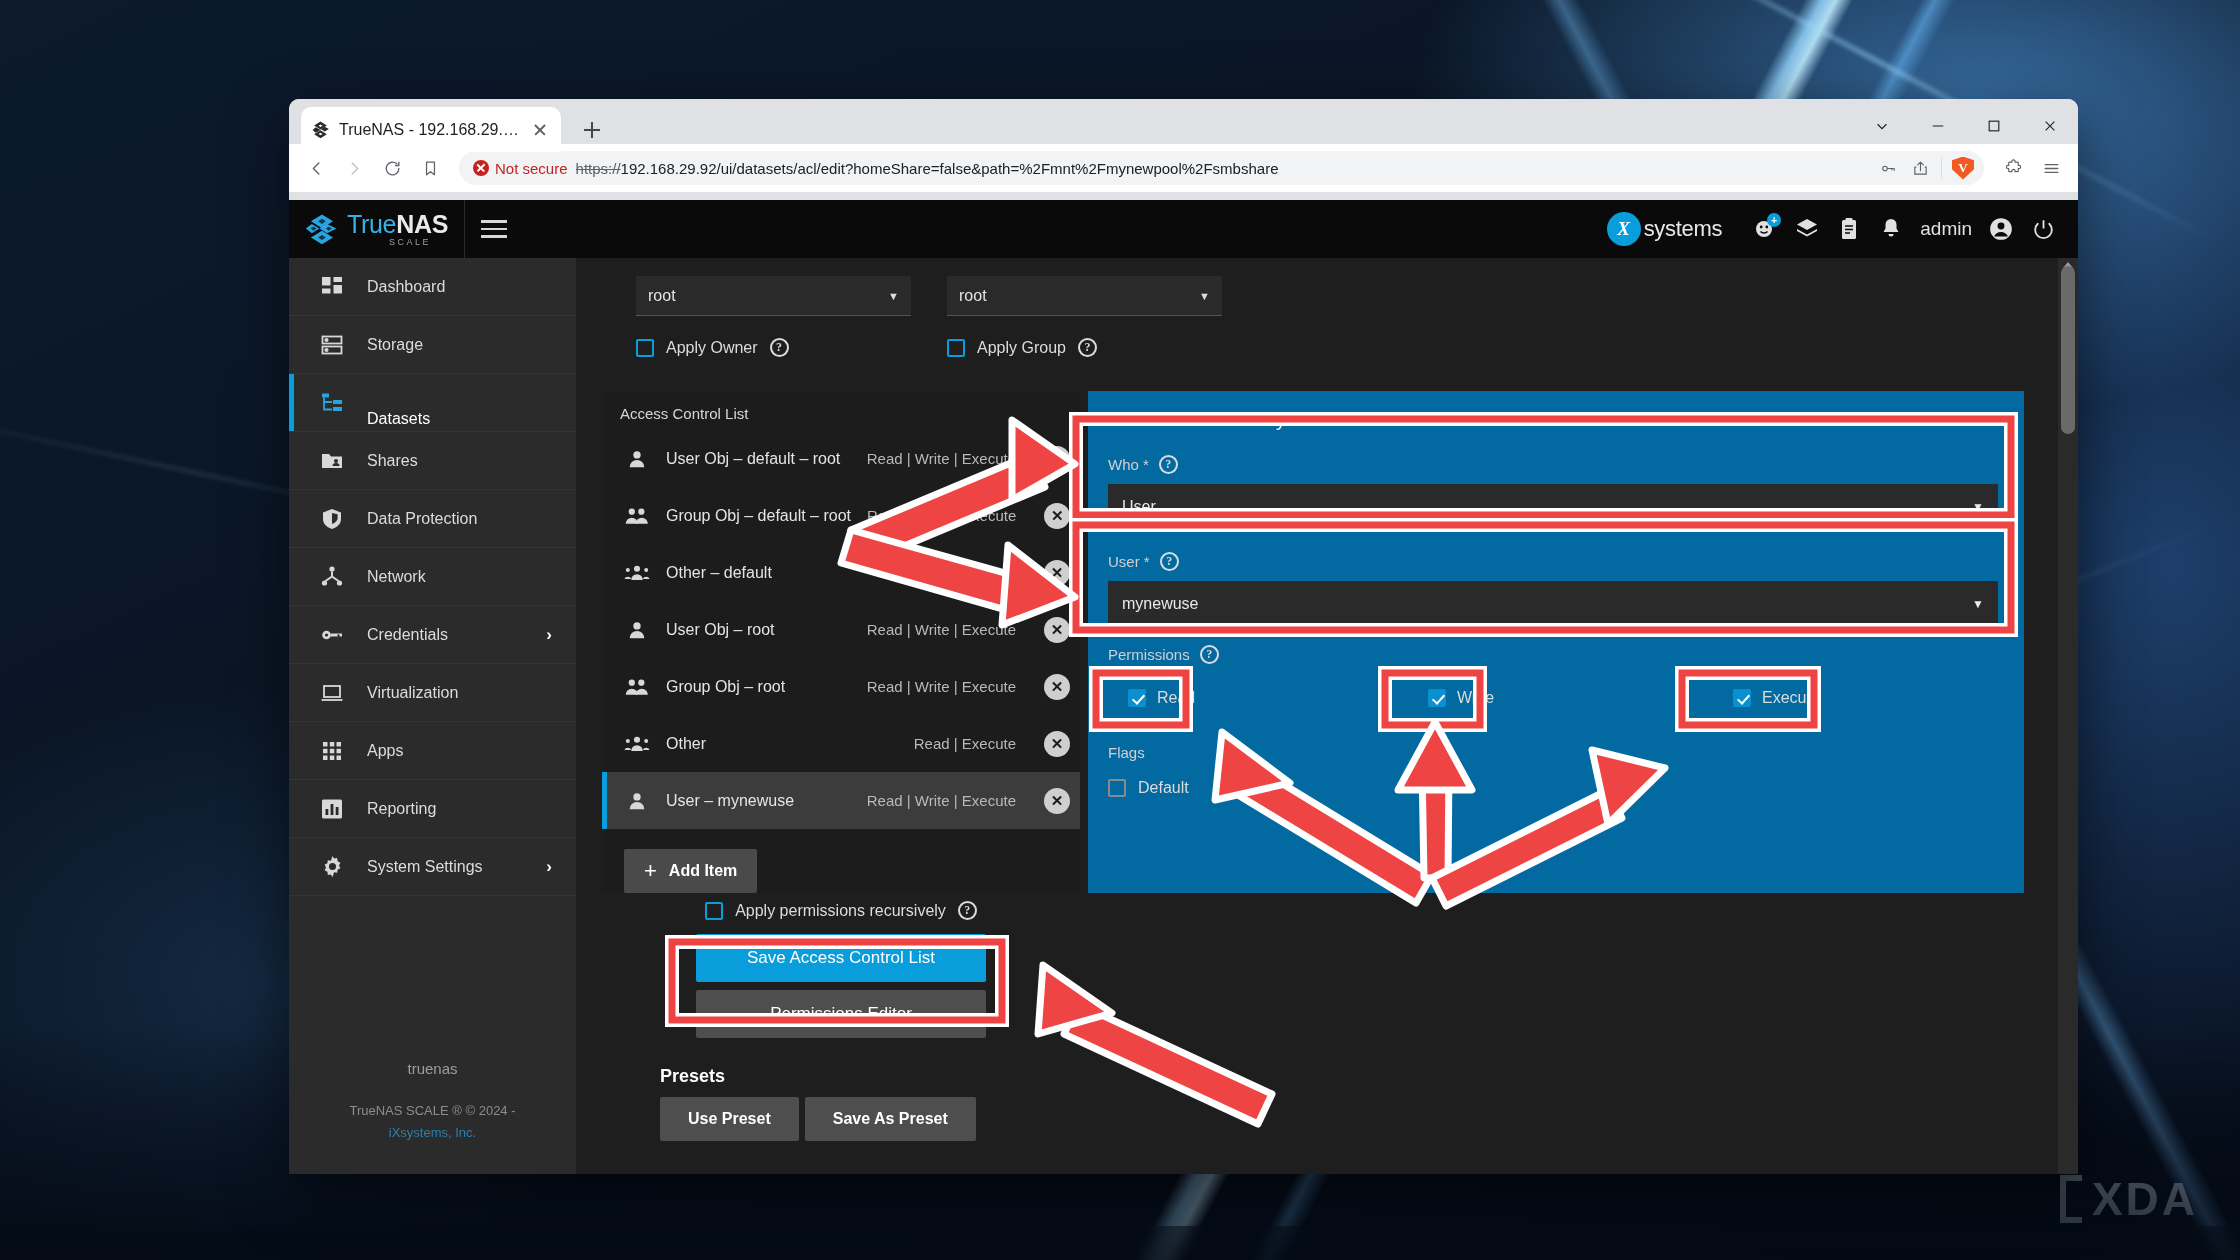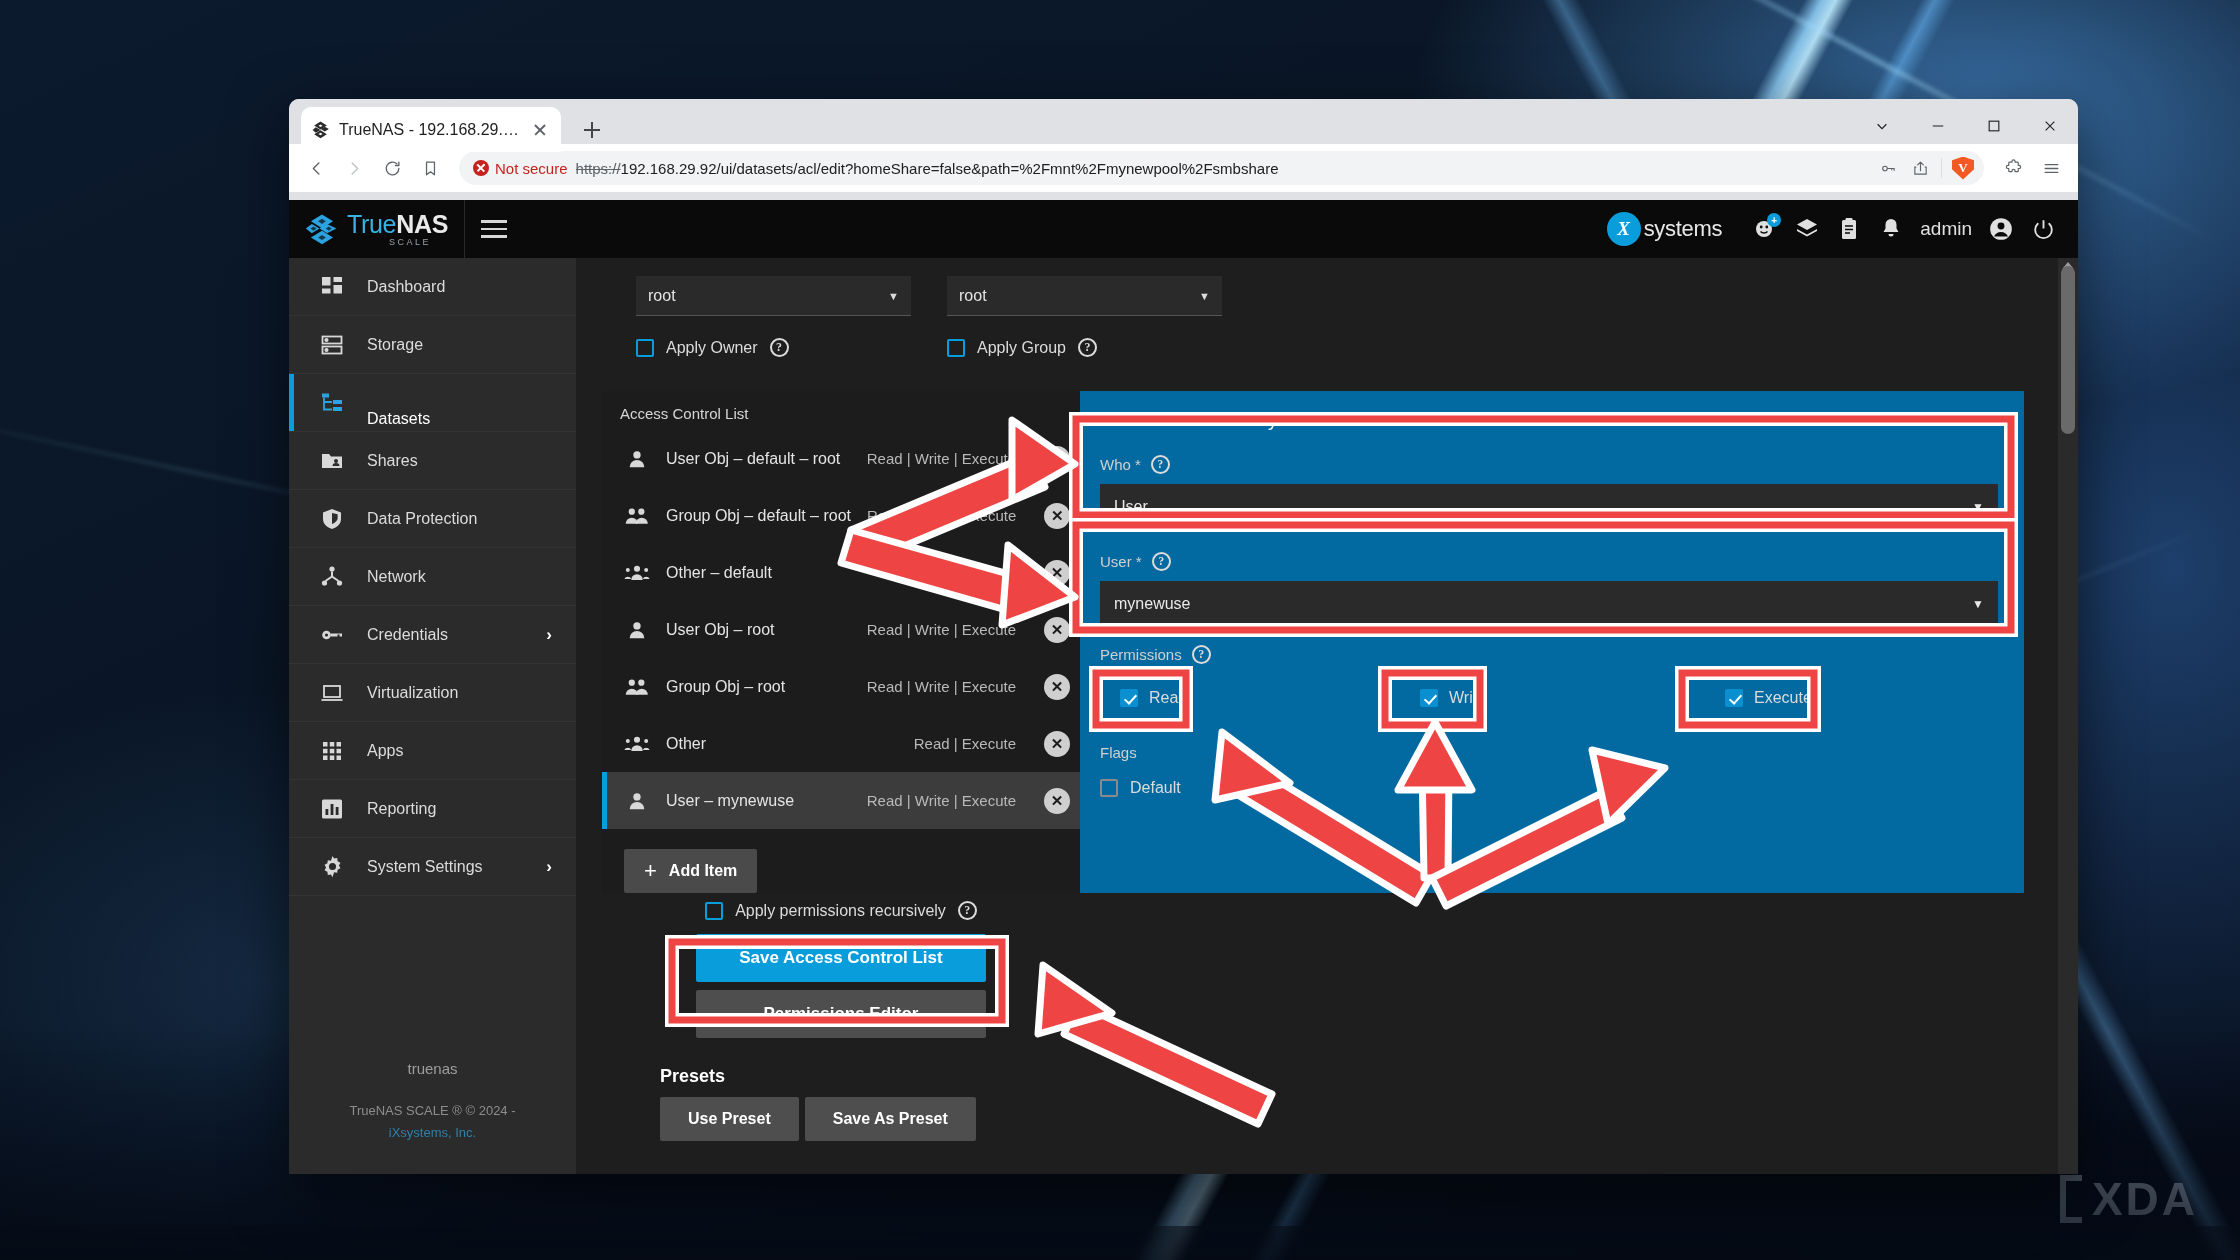--- a/index.html
+++ b/index.html
@@ -224,21 +224,21 @@
     content:""; position:absolute; left:5px; top:1px; width:5px; height:10px;
     border:solid #fff; border-width:0 2.4px 2.4px 0; transform:rotate(42deg);
   }
   .cb-label { font-size:16px; color:#dcdcdc; }
   .help-ico {
     width:19px; height:19px; border-radius:50%; border:2px solid #dcdcdc; color:#dcdcdc;
     font-size:12px; display:flex; align-items:center; justify-content:center; cursor:pointer; flex:0 0 19px;
     font-family:"Liberation Serif", serif; font-weight:bold;
   }
 
-  .panels { display:flex; gap:0; margin-top:34px; }
+  .panels { display:flex; gap:8px; margin-top:34px; }
   .acl-panel { width:478px; flex:0 0 478px; background:#1c1c1c; padding:14px 0 0 0; }
   .panel-title { font-size:15px; color:#d6d6d6; padding:0 0 0 18px; margin-bottom:8px; }
   .acl-row {
     height:57px; display:flex; align-items:center; padding:0 10px 0 22px; gap:16px; cursor:pointer; position:relative;
   }
   .acl-row.selected { background:#3c3c3c; }
   .acl-row.selected::before {
     content:""; position:absolute; left:0; top:0; bottom:0; width:5px; background:#0a9ddb;
   }
   .acl-ico { width:26px; height:22px; flex:0 0 26px; display:flex; align-items:center; justify-content:center; color:#d8d8d8; }
@@ -274,21 +274,21 @@
   .flags-label { font-size:15px; color:#d0d0d0; margin-top:26px; }
   .flag-row { display:flex; align-items:center; gap:12px; margin-top:18px; }
   .cbox-plain { width:18px; height:18px; border:2px solid #8a8a8a; border-radius:2px; flex:0 0 18px; cursor:pointer; }
 
   
   .bottom-area { width:478px; flex:0 0 478px; padding:0 0 0 0; }
   .recursive-row { display:flex; align-items:center; gap:12px; justify-content:center; margin-top:8px; }
   .recursive-row .cb-label { font-size:16px; color:#dcdcdc; }
   .btn-wide {
     display:block; width:290px; margin:14px auto 0; height:48px; border:none; cursor:pointer;
-    font-size:17px; font-weight:700; border-radius:2px;
+    font-size:17px; font-weight:400; border-radius:2px;
   }
   .btn-primary { background:#0a9ddb; color:#fff; }
   .btn-grey { background:#4e4e4e; color:#fff; }
   .presets-label { font-size:18px; font-weight:700; color:#fff; margin:28px 0 10px 58px; }
   .preset-btns { display:flex; gap:6px; margin-left:58px; }
   .preset-btn {
     height:44px; padding:0 28px; background:#4e4e4e; color:#fff; border:none; cursor:pointer;
     font-size:16px; font-weight:700; border-radius:2px;
   }
 

